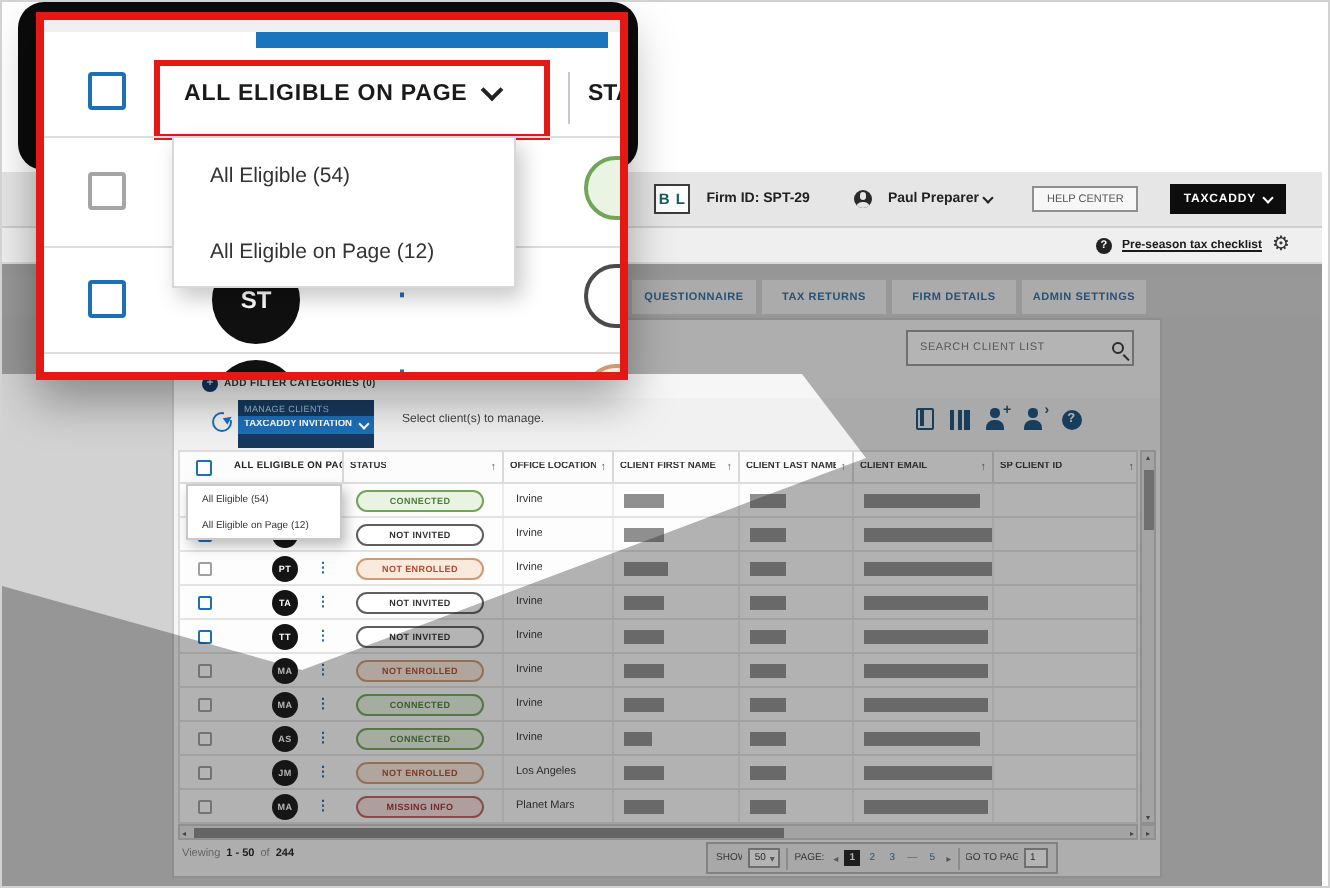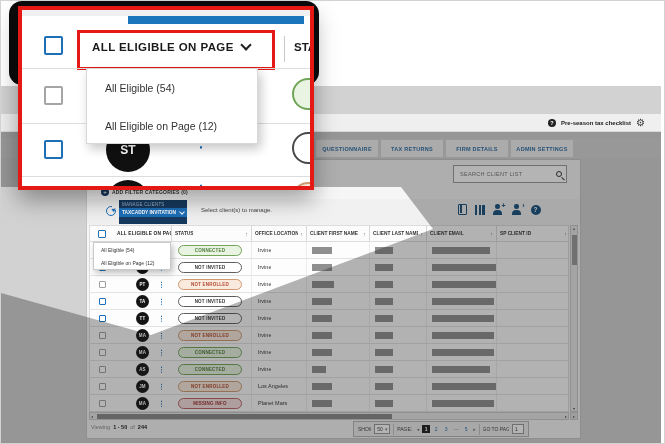--- a/index.html
+++ b/index.html
@@ -150,20 +150,34 @@
     box-shadow:3px 5px 10px rgba(0,0,0,.22);}
   .co-menu .mi{height:38px;display:flex;align-items:center;padding-left:18px;font-size:10.5px;color:#333;white-space:nowrap;}
 </style>
 </head>
 <body>
 
 <div class="canvas">
 
   <div class="abs app-bg"></div>
 
+  <div class="abs header-bar">
+    <div class="logo-box">B L</div>
+    <div class="firm-id nowrap">Firm ID: SPT-29</div>
+    <span class="person"></span>
+    <div class="user-name">
+      <span>Paul Preparer</span>
+      <span class="chev"></span>
+    </div>
+    <div class="btn-help nowrap">HELP CENTER</div>
+    <div class="btn-product">
+      <span>TAXCADDY</span>
+      <span class="chev" style="border-color:#fff"></span>
+    </div>
+  </div>
 
   <div class="abs sub-bar">
     <span class="q-circle">?</span>
     <a class="checklist nowrap">Pre-season tax checklist</a>
     <span class="gear">⚙</span>
   </div>
 
   <div class="abs nav-band"></div>
   <div class="abs tab-bar">
       <div class="tab nowrap">QUESTIONNAIRE</div>

